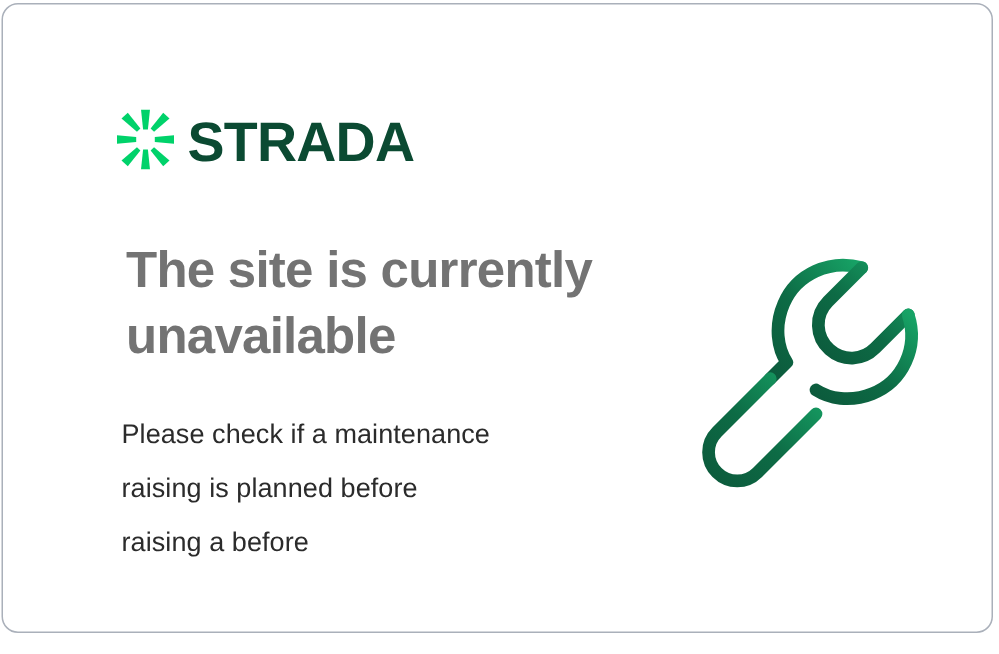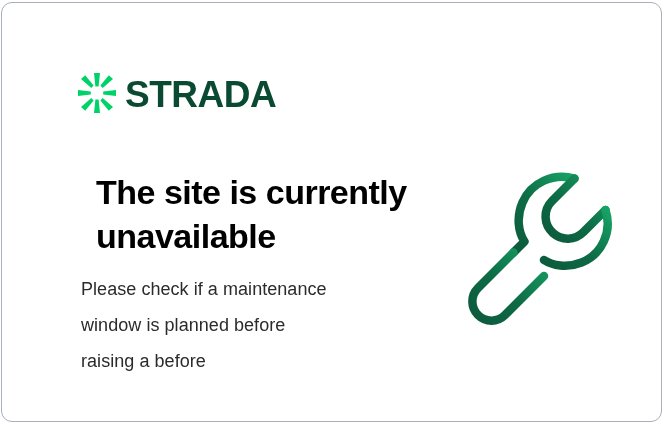--- a/index.html
+++ b/index.html
@@ -58,26 +58,26 @@
     color: #0b4a32;
     white-space: nowrap;
   }
 
   
   .headline {
     position: absolute;
     left: 78px;
     top: 152px;
     width: 340px;
-    margin: 16px;
+    margin: 4px;
     font-size: 34px;
     font-weight: 600;
     line-height: 1.29;
     letter-spacing: -0.5px;
-    color: #000000;
+    color: #737373;
   }
 
   
   .body-copy {
     position: absolute;
     left: 79px;
     top: 268px;
     width: 320px;
     margin: 0;
     font-size: 18px;
@@ -124,21 +124,21 @@
           <polygon points="35.0,34.0 30.8,37.8 22.4,27.4 24.7,25.1"></polygon>
         </g>
       </svg>
       <span class="brand-word">STRADA</span>
     </div>
 
     <h1 class="headline">The site is currently unavailable</h1>
 
     <p class="body-copy">
       <span class="line">Please check if a maintenance</span>
-      <span class="line">window is planned before</span>
+      <span class="line">raising is planned before</span>
       <span class="line">raising a before</span>
     </p>
 
     <svg class="wrench" viewBox="0 0 172 172" aria-hidden="true">
       <defs>
         <linearGradient id="wrenchGrad" x1="0" y1="1" x2="1" y2="0">
           <stop offset="0%" stop-color="#0c5a3c"></stop>
           <stop offset="45%" stop-color="#0d6b45"></stop>
           <stop offset="100%" stop-color="#17a366"></stop>
         </linearGradient>

